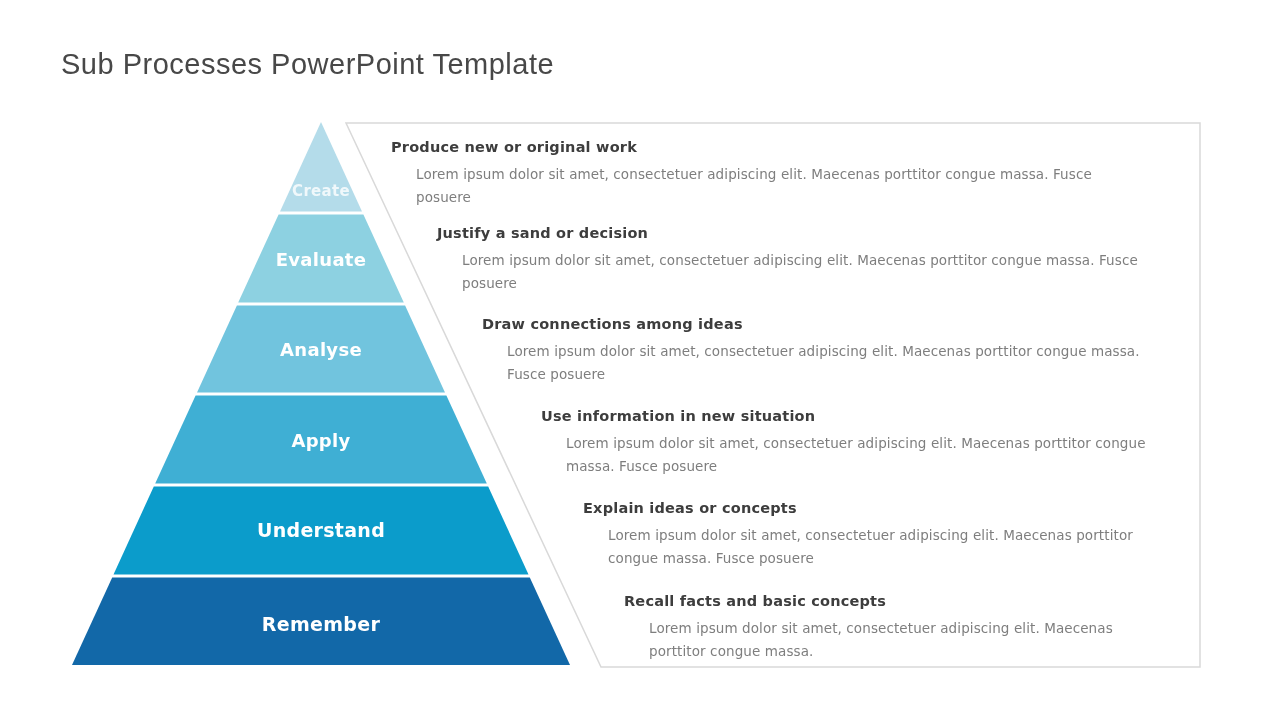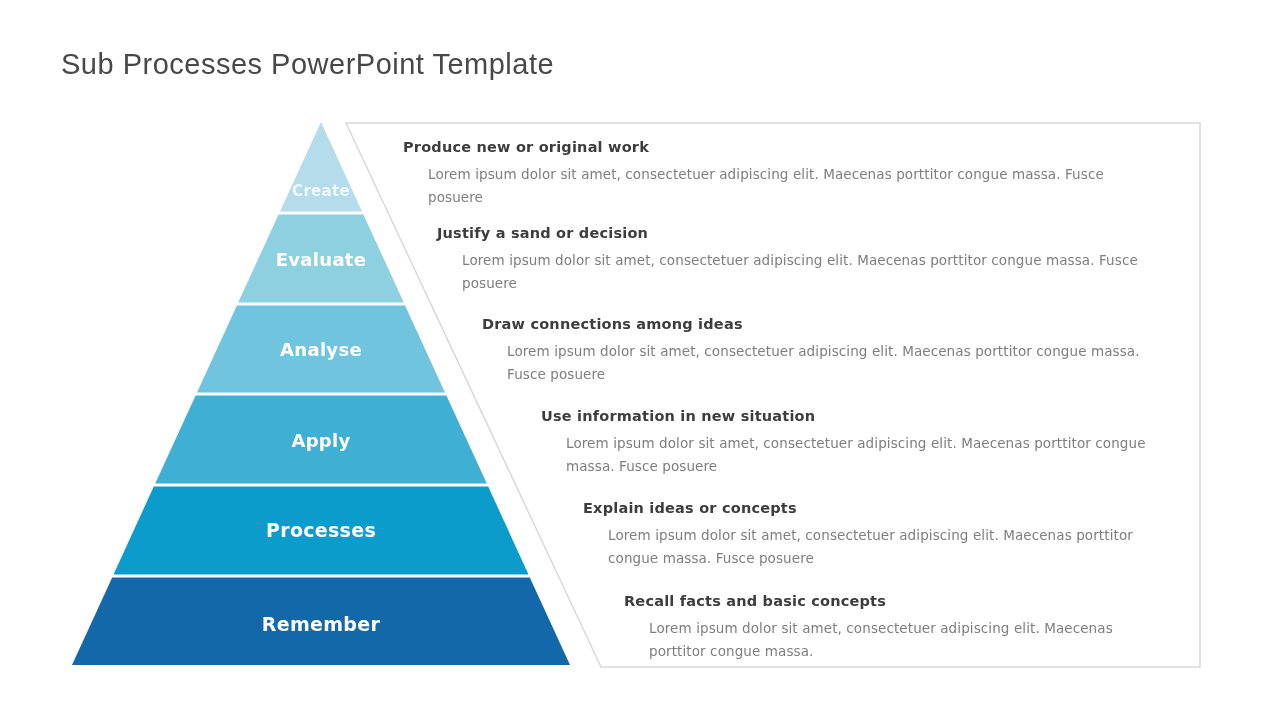--- a/index.html
+++ b/index.html
@@ -72,24 +72,24 @@
     <polygon points="236.9,305.5 405.1,305.5 445,392.5 197,392.5" fill="#71c4de"></polygon>
     <polygon points="195.6,395.5 446.4,395.5 486.8,483.5 155.2,483.5" fill="#3fafd4"></polygon>
     <polygon points="153.8,486.5 488.2,486.5 528.5,574.5 113.5,574.5" fill="#0b9ccb"></polygon>
     <polygon points="112.2,577.5 529.8,577.5 570,665 72,665" fill="#1268a8"></polygon>
   </svg>
 
   <div class="pyr-label lbl-create">Create</div>
   <div class="pyr-label lbl-evaluate">Evaluate</div>
   <div class="pyr-label lbl-analyse">Analyse</div>
   <div class="pyr-label lbl-apply">Apply</div>
-  <div class="pyr-label lbl-understand">Processes</div>
+  <div class="pyr-label lbl-understand">Understand</div>
   <div class="pyr-label lbl-remember">Remember</div>
 
-  <div class="block" style="left:391px;top:139px;width:724px;margin-left:12px;">
+  <div class="block" style="left:391px;top:139px;width:724px;">
     <div class="block-heading">Produce new or original work</div>
     <div class="block-body" style="max-width:700px;">Lorem ipsum dolor sit amet, consectetuer adipiscing elit. Maecenas porttitor congue massa. Fusce posuere</div>
   </div>
 
   <div class="block" style="left:437px;top:225px;width:730px;">
     <div class="block-heading">Justify a sand or decision</div>
     <div class="block-body" style="max-width:700px;">Lorem ipsum dolor sit amet, consectetuer adipiscing elit. Maecenas porttitor congue massa. Fusce posuere</div>
   </div>
 
   <div class="block" style="left:482px;top:316px;width:690px;">

